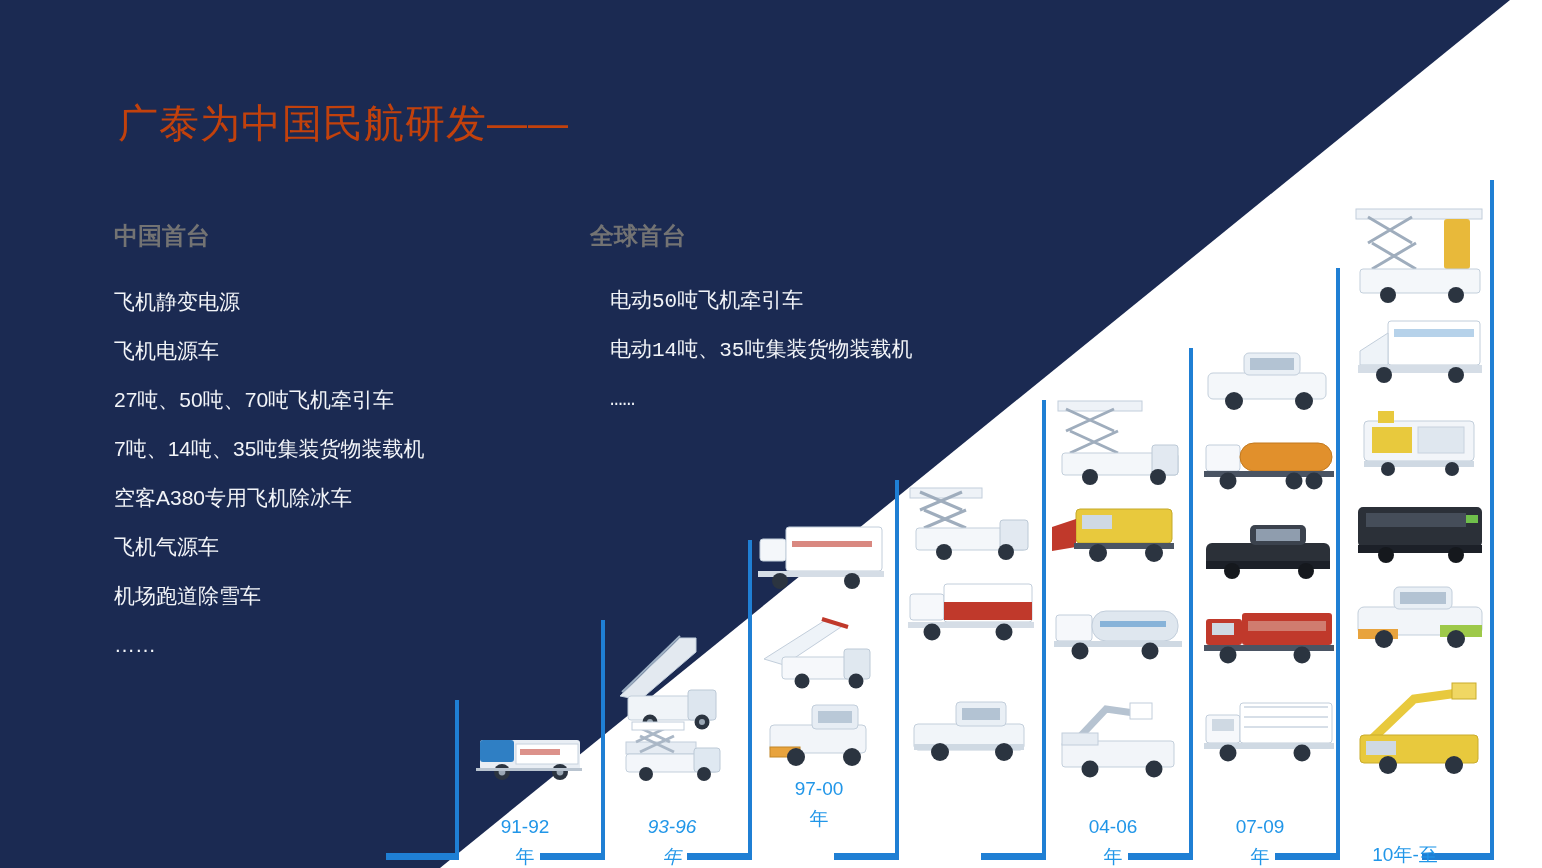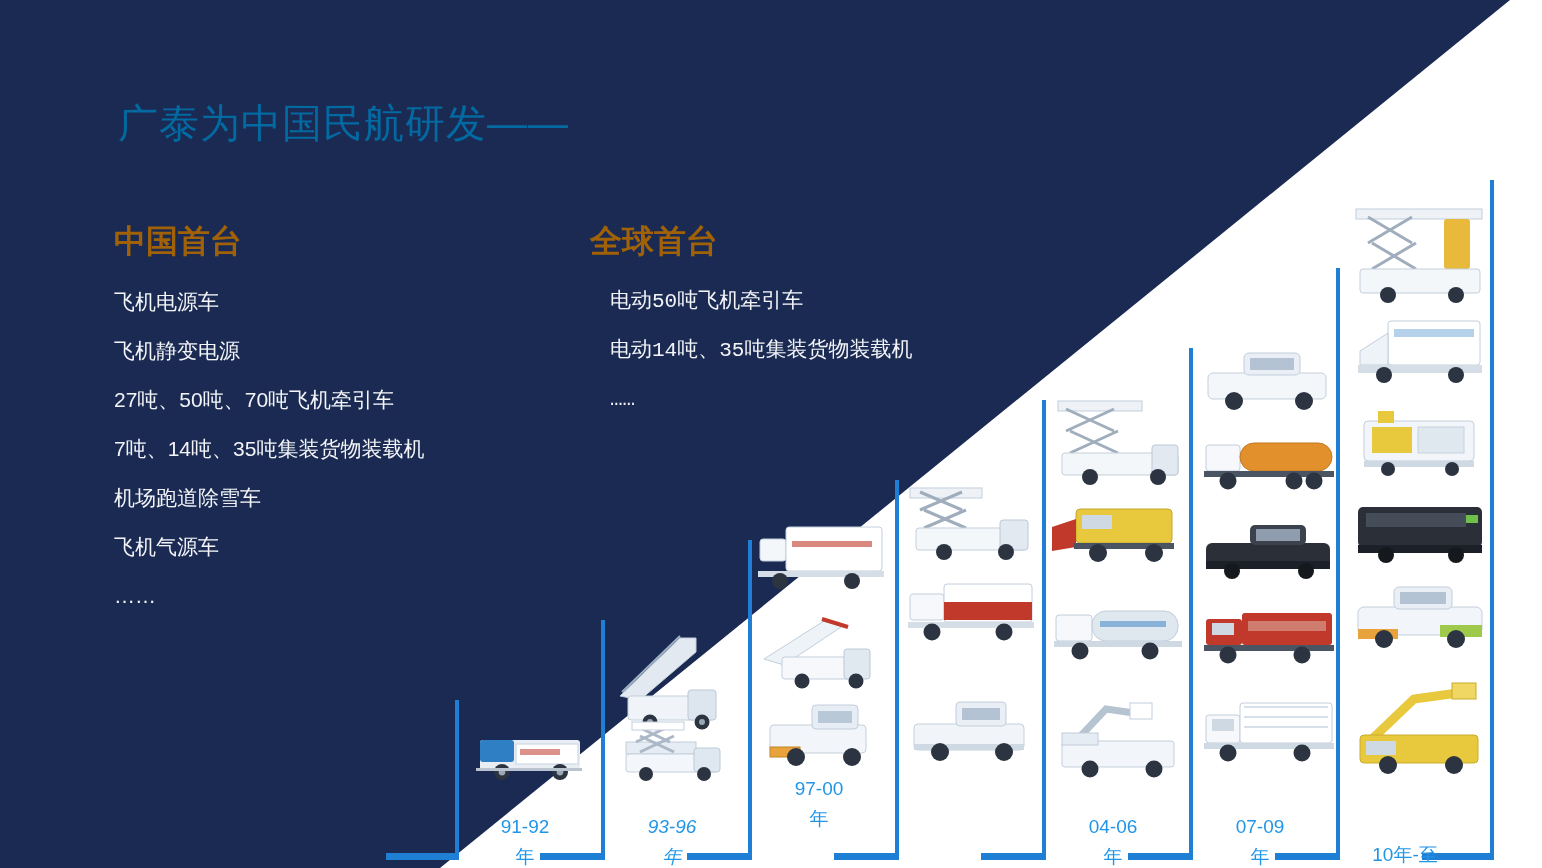--- a/index.html
+++ b/index.html
@@ -31,29 +31,29 @@
     width: 1542px;
     height: 868px;
     background: #ffffff;
     clip-path: polygon(1510px 0px, 1542px 0px, 1542px 868px, 440px 868px);
   }
   .title {
     position: absolute;
     left: 118px;
     top: 96px;
     font-size: 40px;
-    color: #0369a1;
+    color: #c2410c;
     letter-spacing: 1px;
     white-space: nowrap;
   }
   .col-head {
     position: absolute;
-    font-size: 32px;
+    font-size: 24px;
     font-weight: bold;
-    color: #a16207;
+    color: #737373;
     white-space: nowrap;
   }
   .head-cn { left: 114px; top: 220px; }
   .head-global { left: 590px; top: 220px; }
 
   .list {
     position: absolute;
     color: #f2f4f8;
     font-size: 21px;
     line-height: 49px;
@@ -96,26 +96,27 @@
 
   <div class="navy-bg"></div>
   <div class="white-wedge"></div>
 
   <div class="title">广泰为中国民航研发——</div>
 
   <div class="col-head head-cn">中国首台</div>
   <div class="col-head head-global">全球首台</div>
 
   <div class="list list-cn">
+    <div>飞机静变电源</div>
     <div>飞机电源车</div>
-    <div>飞机静变电源</div>
     <div>27吨、50吨、70吨飞机牵引车</div>
     <div>7吨、14吨、35吨集装货物装载机</div>
+    <div>空客A380专用飞机除冰车</div>
+    <div>飞机气源车</div>
     <div>机场跑道除雪车</div>
-    <div>飞机气源车</div>
     <div>……</div>
   </div>
 
   <div class="list list-global">
     <div>电动50吨飞机牵引车</div>
     <div>电动14吨、35吨集装货物装载机</div>
     <div>……</div>
   </div>
 
   <div class="veh" style="left:460px; top:722px; width:135px; height:70px;">

